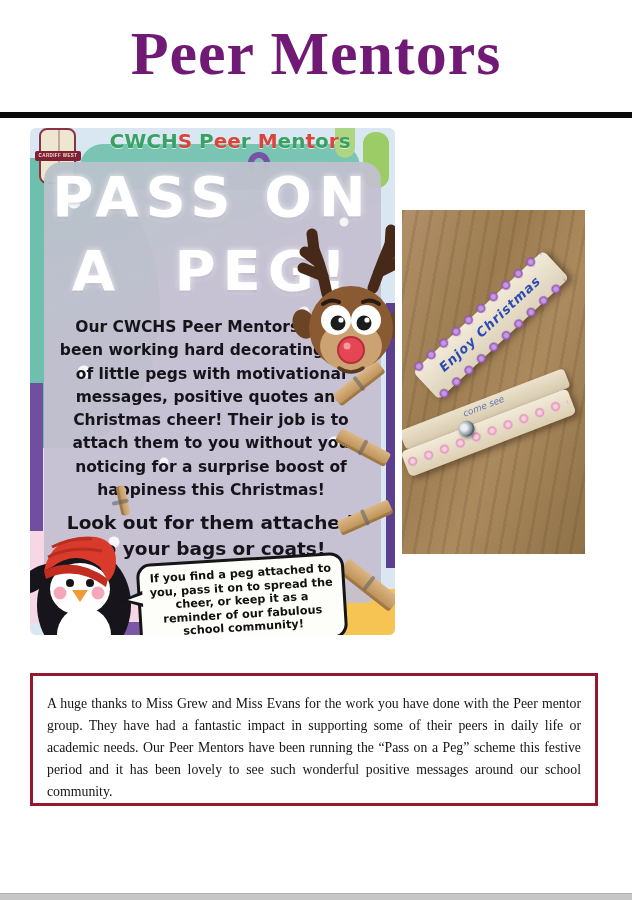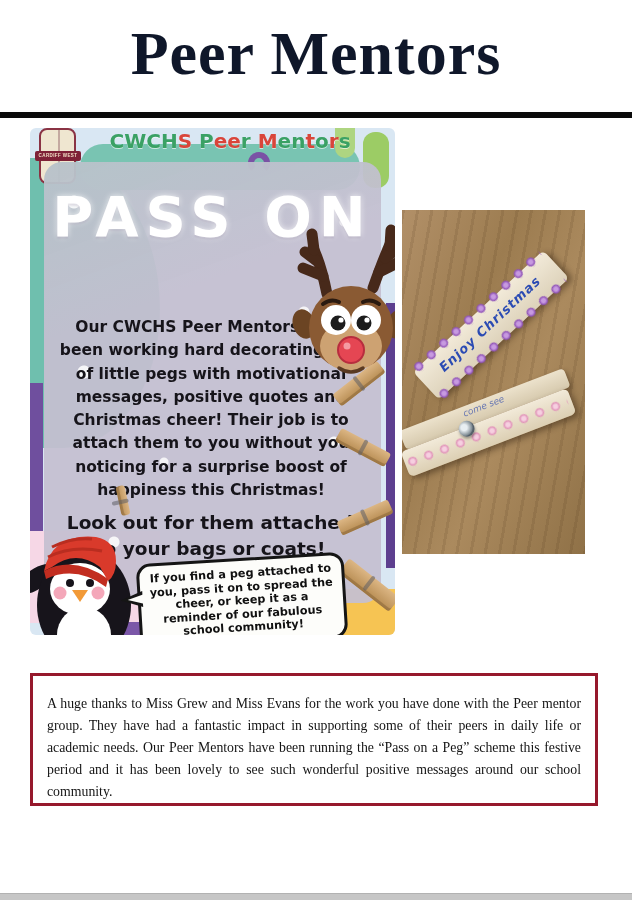--- a/index.html
+++ b/index.html
@@ -3,21 +3,21 @@
 <meta charset="utf-8">
 <style>
   * { margin:0; padding:0; box-sizing:border-box; }
   html,body { background:#fff; }
   .page { position:relative; width:632px; height:900px; background:#ffffff; overflow:hidden;
           font-family:"Liberation Sans", sans-serif; margin:0 auto; }
 
   
   .title { position:absolute; top:18px; left:0; width:100%; text-align:center;
            font-family:"Liberation Serif", serif; font-weight:bold; font-size:62px;
-           letter-spacing:1px; color:#0f172a; }
+           letter-spacing:1px; color:#701a75; }
   .divider { position:absolute; top:112px; left:0; width:632px; height:6px; background:#0a0a0a; }
 
   
   .poster { position:absolute; left:30px; top:128px; width:365px; height:507px;
             background:#d9e7f3; overflow:hidden; border-radius:6px; }
   .blob-teal-top { position:absolute; left:50px; top:16px; width:280px; height:46px;
             background:#79c4b2; border-radius:24px; }
   .blob-teal-left { position:absolute; left:-70px; top:30px; width:200px; height:290px;
             background:#6fbfae; border-radius:40% 60% 55% 45%; }
   .blob-green-tr { position:absolute; right:6px; top:4px; width:26px; height:56px;
@@ -53,21 +53,21 @@
              radial-gradient(circle 6px at 260px 150px, rgba(255,255,255,.8) 5px, transparent 6px),
              radial-gradient(circle 7px at 40px 210px, rgba(255,255,255,.85) 6px, transparent 7px),
              radial-gradient(circle 5px at 120px 300px, rgba(255,255,255,.8) 4px, transparent 5px),
              radial-gradient(circle 6px at 290px 280px, rgba(255,255,255,.85) 5px, transparent 6px),
              radial-gradient(circle 6px at 70px 380px, rgba(255,255,255,.85) 5px, transparent 6px),
              radial-gradient(circle 5px at 250px 400px, rgba(255,255,255,.8) 4px, transparent 5px),
              linear-gradient(160deg, rgba(160,200,190,.35) 0%, rgba(197,191,208,0) 32%); }
 
   .headline { position:absolute; left:0; width:100%; text-align:center; color:#ffffff;
            font-family:"DejaVu Sans", sans-serif; font-weight:800;
-           text-shadow:0 0 6px rgba(255,255,255,.75), 0 2px 2px rgba(120,110,140,.35);margin-top:20px; }
+           text-shadow:0 0 6px rgba(255,255,255,.75), 0 2px 2px rgba(120,110,140,.35); }
   .headline.l1 { top:36px; font-size:56px; letter-spacing:7px; }
   .headline.l2 { top:110px; font-size:56px; letter-spacing:7px; word-spacing:26px; }
 
   .poster-body { position:absolute; left:26px; top:188px; width:310px; text-align:center;
            font-family:"DejaVu Sans", sans-serif; font-weight:bold; font-size:15.5px;
            line-height:1.5; color:#16141a; }
   .lookout { position:absolute; left:30px; top:382px; width:300px; text-align:center;
            font-family:"DejaVu Sans", sans-serif; font-weight:bold; font-size:18.5px;
            line-height:1.4; color:#16141a; }
 
@@ -156,20 +156,21 @@
 
     <div class="crest">
       <div class="crest-banner">CARDIFF WEST</div>
     </div>
 
     <div class="poster-header"><span style="color: rgb(58, 161, 100);">C</span><span style="color: rgb(58, 161, 100);">W</span><span style="color: rgb(58, 161, 100);">C</span><span style="color: rgb(58, 161, 100);">H</span><span style="color: rgb(217, 69, 58);">S</span><span> </span><span style="color: rgb(58, 161, 100);">P</span><span style="color: rgb(217, 69, 58);">e</span><span style="color: rgb(217, 69, 58);">e</span><span style="color: rgb(58, 161, 100);">r</span><span> </span><span style="color: rgb(217, 69, 58);">M</span><span style="color: rgb(58, 161, 100);">e</span><span style="color: rgb(58, 161, 100);">n</span><span style="color: rgb(217, 69, 58);">t</span><span style="color: rgb(58, 161, 100);">o</span><span style="color: rgb(217, 69, 58);">r</span><span style="color: rgb(58, 161, 100);">s</span></div>
 
     <div class="panel"></div>
 
     <div class="headline l1">PASS ON</div>
+    <div class="headline l2">A PEG!</div>
 
     <div class="poster-body">Our CWCHS Peer Mentors have been working hard decorating lots of little pegs with motivational messages, positive quotes and Christmas cheer! Their job is to attach them to you without you noticing for a surprise boost of happiness this Christmas!</div>
     <div class="lookout">Look out for them attached to your bags or coats!</div>
 
     <svg class="reindeer" viewBox="0 0 128 170">
       <g stroke="#47291a" stroke-width="11" stroke-linecap="round" fill="none">
         <path d="M40 70 Q34 40 26 24"></path>
           <path d="M36 52 L16 44"></path>
           <path d="M31 38 L18 28"></path>
           <path d="M27 26 L25 10"></path>

